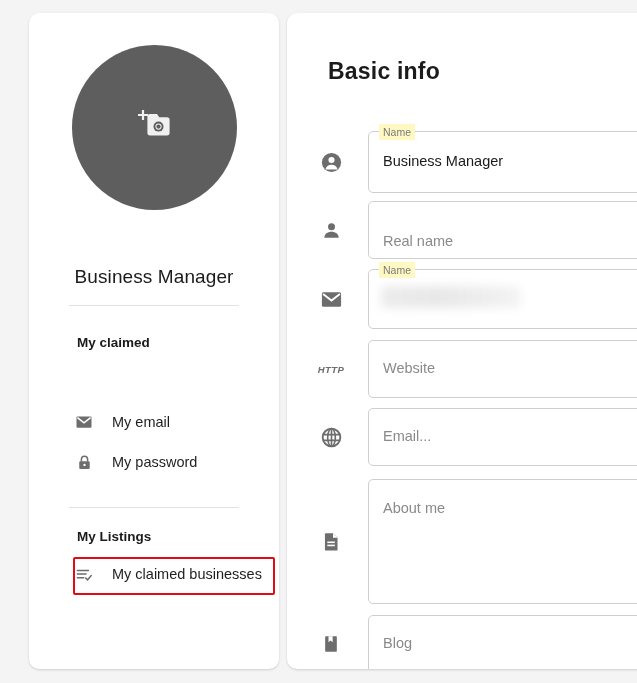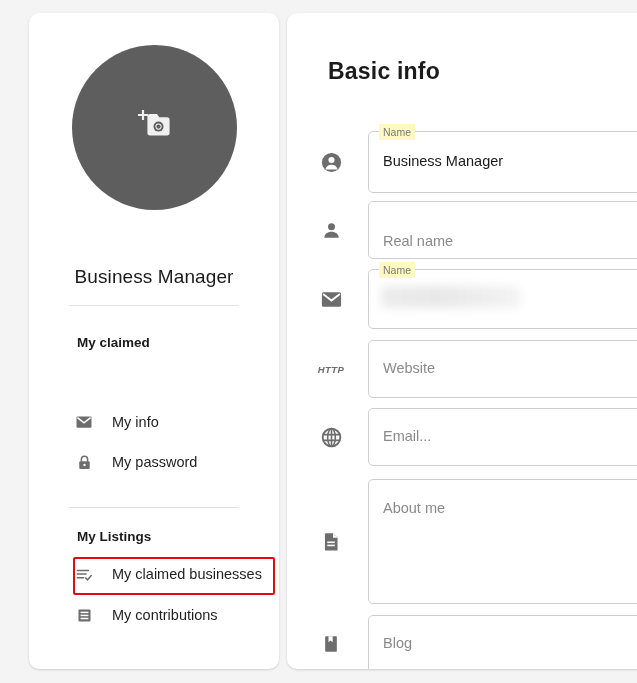--- a/index.html
+++ b/index.html
@@ -261,21 +261,21 @@
   <div class="section-title" id="section-account">My claimed</div>
 
 
   <div class="nav-item" id="nav-my-email">
     <span class="nav-icon">
       <svg width="18" height="18" viewBox="0 0 24 24" fill="#6d6d6d" xmlns="http://www.w3.org/2000/svg">
         <rect x="2" y="4.5" width="20" height="15" rx="1.6"></rect>
         <path d="M3.2 6.2 L12 13 L20.8 6.2" stroke="#ffffff" stroke-width="2" fill="none"></path>
       </svg>
     </span>
-    <span class="nav-label">My info</span>
+    <span class="nav-label">My email</span>
   </div>
 
   <div class="nav-item" id="nav-my-password">
     <span class="nav-icon">
       <svg width="17" height="17" viewBox="0 0 24 24" fill="#6d6d6d" xmlns="http://www.w3.org/2000/svg">
         <path d="M7.6 10.5 V7.6 a4.4 4.4 0 0 1 8.8 0 v2.9" stroke="#6d6d6d" stroke-width="2.1" fill="none"></path>
         <rect x="4.6" y="10.3" width="14.8" height="11" rx="1.8"></rect>
         <circle cx="12" cy="15.4" r="1.7" fill="#ffffff"></circle>
       </svg>
     </span>
@@ -293,31 +293,20 @@
           <path d="M3 7 H17"></path>
           <path d="M3 11.5 H14"></path>
           <path d="M3 16 H11"></path>
         </g>
         <path d="M13.5 16.5 L15.8 18.8 L20.5 13.4" stroke="#6d6d6d" stroke-width="1.9" fill="none" stroke-linecap="round" stroke-linejoin="round"></path>
       </svg>
     </span>
     <span class="nav-label">My claimed businesses</span>
   </div>
 
-  <div class="nav-item" id="nav-contributions">
-    <span class="nav-icon">
-      <svg width="17" height="17" viewBox="0 0 24 24" fill="#6d6d6d" xmlns="http://www.w3.org/2000/svg">
-        <rect x="3.5" y="3.5" width="17" height="17" rx="1.6"></rect>
-        <rect x="6.4" y="6.6" width="11.2" height="2.1" fill="#ffffff"></rect>
-        <rect x="6.4" y="10.9" width="11.2" height="2.1" fill="#ffffff"></rect>
-        <rect x="6.4" y="15.2" width="11.2" height="2.1" fill="#ffffff"></rect>
-      </svg>
-    </span>
-    <span class="nav-label">My contributions</span>
-  </div>
 
 
   <div class="highlight-box"></div>
 </div>
 
 <div class="card" id="details-card">
 
   <div class="panel-title">Basic info</div>
 
   <div class="field-row" id="row-name">

